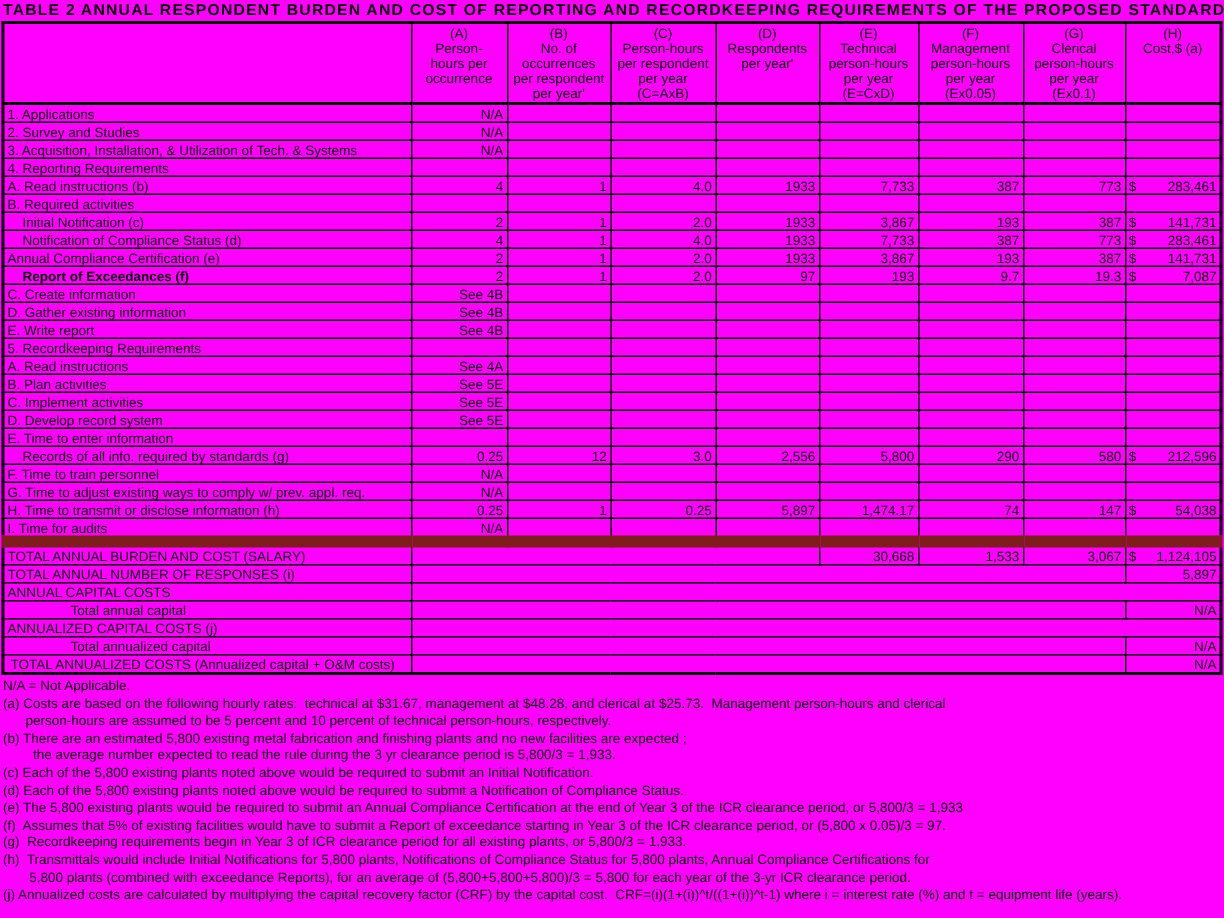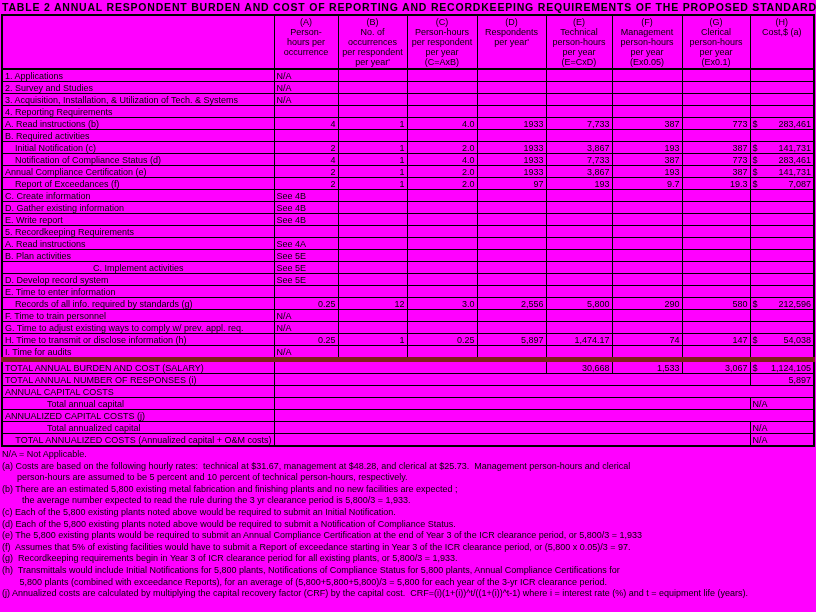--- a/index.html
+++ b/index.html
@@ -23,23 +23,23 @@
     padding:0 2px; height:11px;
     overflow:hidden; white-space:nowrap;
     background:#FF00FF;
   }
   table.burden thead th {
     text-align:center; vertical-align:top;
     white-space:pre-line; font-weight:normal;
     padding:1px 1px; border-bottom:2px solid #000;
   }
   td.num { text-align:right; }
-  td.ctr { text-align:left; }
+  td.ctr { text-align:right; }
   td.gray { background:#A0A0A0; }
-  tr.thick-top td { border-top:5px solid #7f1d1d; }
+  tr.thick-top td { border-top:8px solid #7f1d1d; }
   .costwrap { display:flex; justify-content:space-between; align-items:baseline; }
   .footnotes {
     font-size:9px; line-height:11.6px;
     padding:2px 2px 0 2px;
   }
   .footnotes .fn { white-space:pre; }
 </style>
 </head>
 <body>
 
@@ -210,21 +210,21 @@
         <td class="num">193</td>
         <td class="num">387</td>
         <td>
           <div class="costwrap">
             <span>$</span>
             <span>141,731</span>
           </div>
         </td>
       </tr>
       <tr>
-        <td style="padding-left: 12px;">Report of Exceedances (f)</td>
+        <td style="padding-left: 12px; font-weight: bold;">Report of Exceedances (f)</td>
         <td class="num">2</td>
         <td class="num">1</td>
         <td class="num">2.0</td>
         <td class="num">97</td>
         <td class="num">193</td>
         <td class="num">9.7</td>
         <td class="num">19.3</td>
         <td>
           <div class="costwrap">
             <span>$</span>
@@ -292,21 +292,21 @@
         <td class="ctr">See 5E</td>
         <td></td>
         <td></td>
         <td></td>
         <td></td>
         <td></td>
         <td></td>
         <td></td>
       </tr>
       <tr>
-        <td style="padding-left: 2px; text-align: center;">C. Implement activities</td>
+        <td style="padding-left: 2px;">C. Implement activities</td>
         <td class="ctr">See 5E</td>
         <td></td>
         <td></td>
         <td></td>
         <td></td>
         <td></td>
         <td></td>
         <td></td>
       </tr>
       <tr>
@@ -426,21 +426,21 @@
       <tr>
         <td style="padding-left: 2px;">ANNUALIZED CAPITAL COSTS (j)</td>
         <td colspan="8"></td>
       </tr>
       <tr>
         <td style="padding-left: 44px;">Total annualized capital</td>
         <td colspan="7"></td>
         <td class="ctr">N/A</td>
       </tr>
       <tr>
-        <td style="padding-left: 4px; text-align: right;">TOTAL ANNUALIZED COSTS (Annualized capital + O&amp;M costs)</td>
+        <td style="padding-left: 4px;">TOTAL ANNUALIZED COSTS (Annualized capital + O&amp;M costs)</td>
         <td colspan="7"></td>
         <td class="ctr">N/A</td>
       </tr>
     </tbody>
 </table>
 
 <div class="footnotes">
     <div class="fn">N/A = Not Applicable.</div>
     <div class="fn">(a) Costs are based on the following hourly rates:  technical at $31.67, management at $48.28, and clerical at $25.73.  Management person-hours and clerical</div>
     <div class="fn">      person-hours are assumed to be 5 percent and 10 percent of technical person-hours, respectively.</div>

